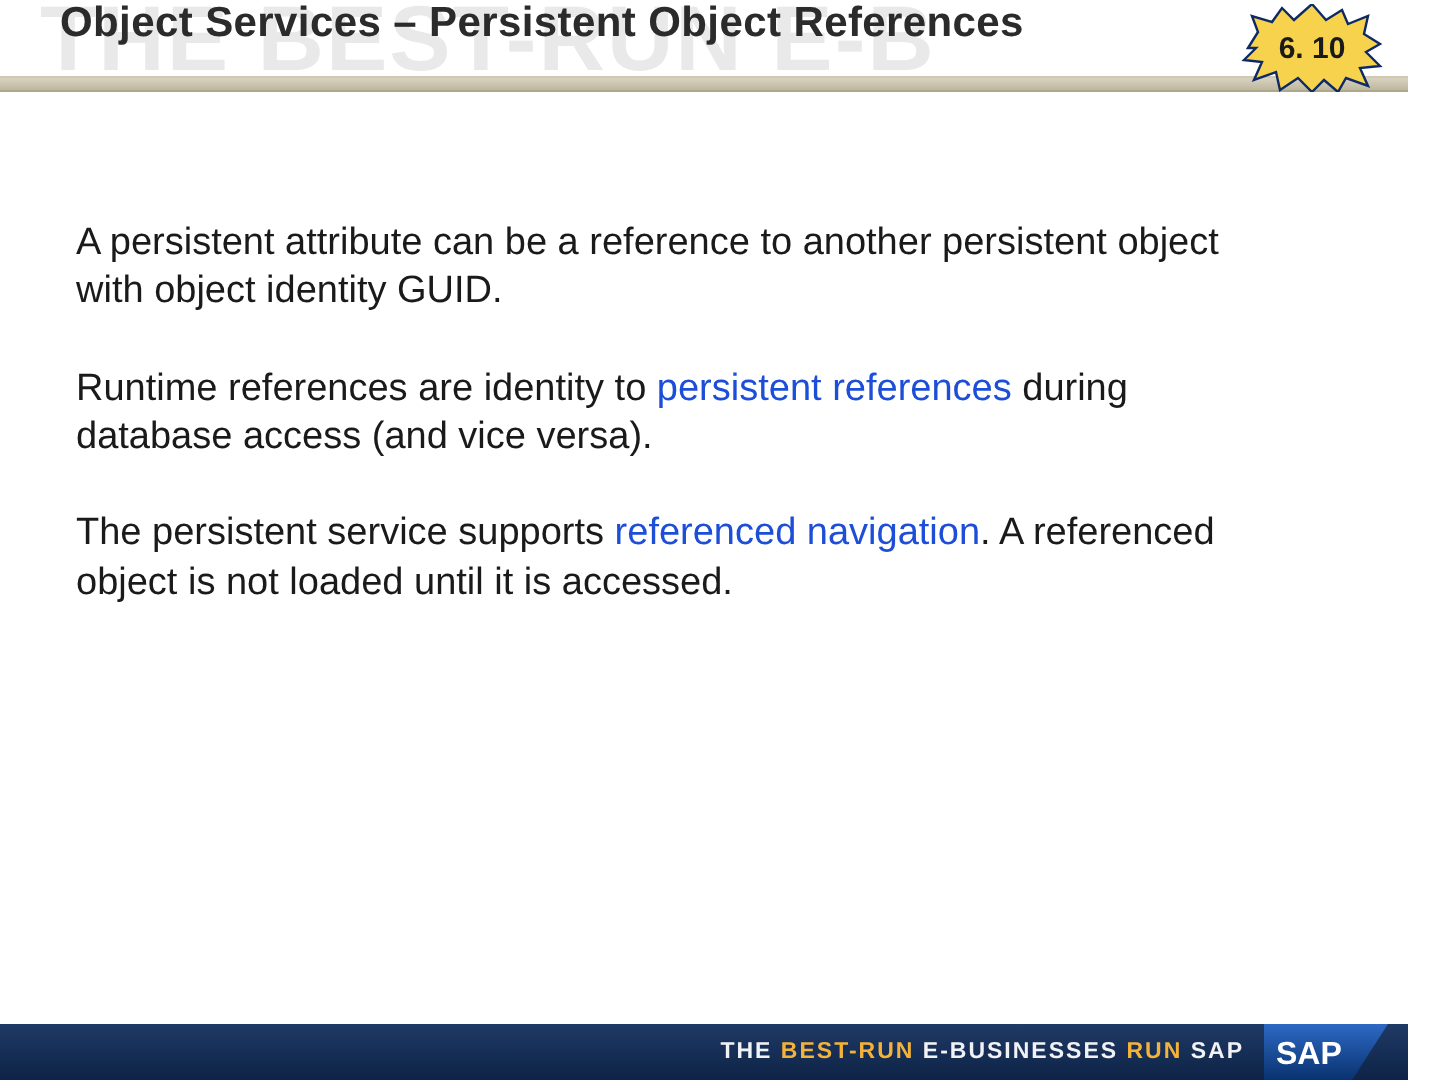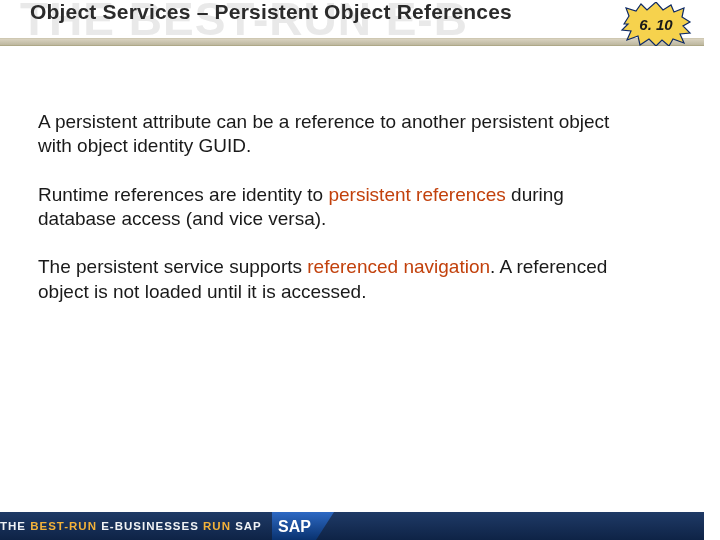--- a/index.html
+++ b/index.html
@@ -70,41 +70,41 @@
   .burst-wrap svg { width: 72px; height: 44px; display:block; }
   .burst-label {
     position: absolute;
     top: 0; left: 0; right: 0; bottom: 0;
     display: flex;
     align-items: center;
     justify-content: center;
     font-size: 15px;
     font-weight: 700;
     color: #1a1a1a;
-    font-style: italic;
   }
   .body {
     position: absolute;
     top: 110px;
     left: 38px;
     right: 60px;
     font-size: 19px;
     font-weight: 400;
     color: #1a1a1a;
     line-height: 1.28;
   }
   .para { margin-bottom: 24px; }
-  .hl { color: #c2410c; }
+  .hl { color: #1d4ed8; }
   .footer {
     position: absolute;
     left: 0; right: 0; bottom: 0;
     height: 28px;
     background: linear-gradient(to bottom, #1f3a66 0%, #0e2346 100%);
     display: flex;
     align-items: center;
+    justify-content: flex-end;
     padding-right: 10px;
   }
   .footer .tag {
     color: #f0f2f5;
     font-size: 11.5px;
     font-weight: 800;
     letter-spacing: 1px;
     margin-right: 10px;
   }
   .footer .tag .gold { color: #f3b23a; }

